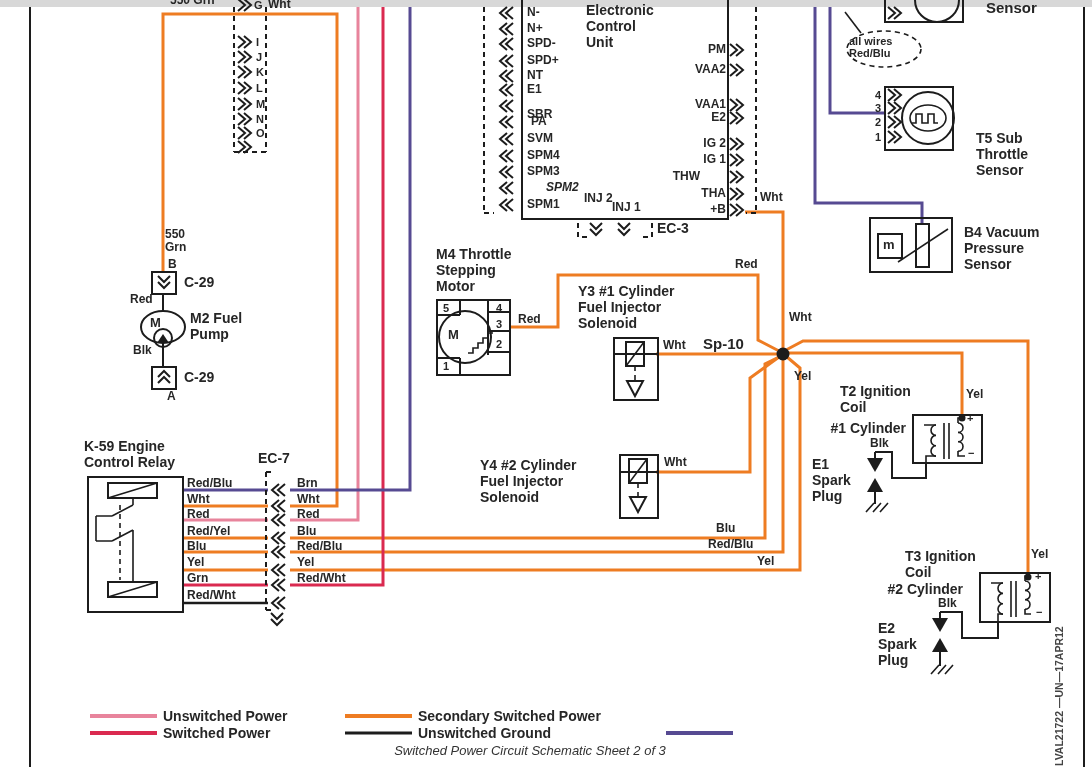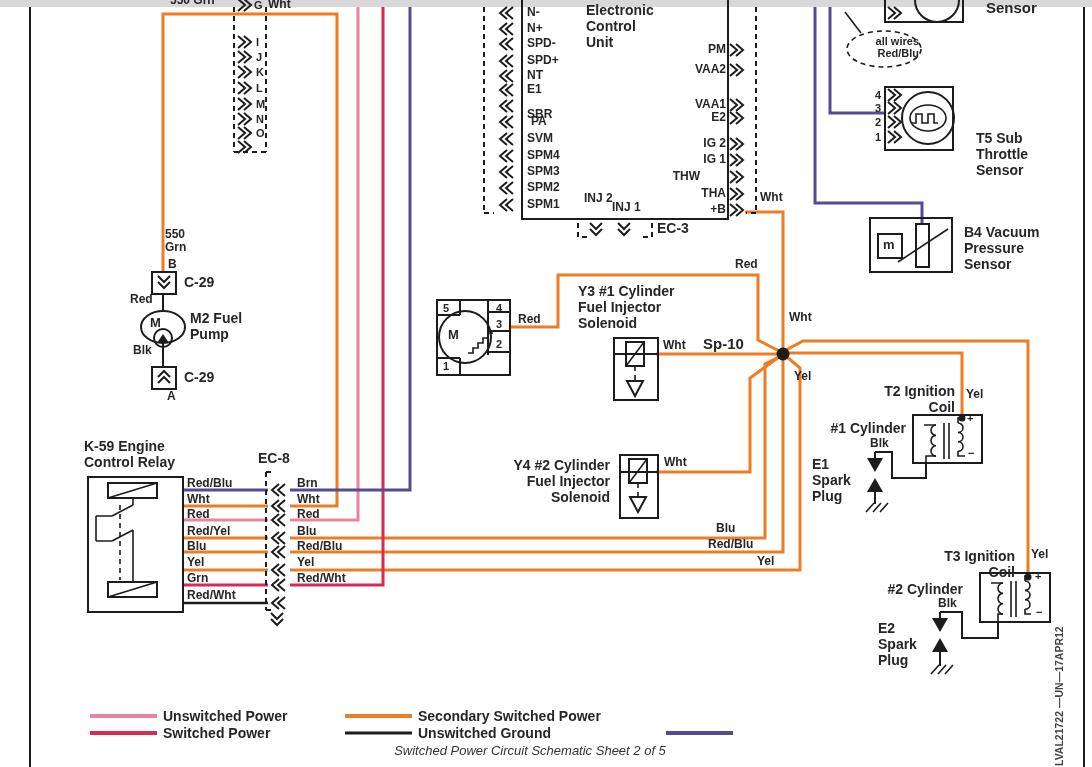--- a/index.html
+++ b/index.html
@@ -14,21 +14,21 @@
   .w-black{stroke:var(--unswitched-ground,#1c1c1c);stroke-width:2.5;}
   .w-purple{stroke:var(--ecu-secondary-switched-power,#564a92);}
   .sym{fill:none;stroke:#1c1c1c;stroke-width:2;}
   .sym1{fill:none;stroke:#1c1c1c;stroke-width:1.6;}
   .dash{stroke-dasharray:5 4;}
   .fill{fill:#1c1c1c;stroke:none;}
   .lbl{position:absolute;font-weight:bold;font-size:12px;line-height:13px;color:#262626;
        white-space:pre-line;}
   .big{font-size:14px;line-height:16px;}
   .small{font-size:11px;line-height:12px;}
-  .ctr{text-align:right;}
+  .ctr{text-align:left;}
   .rgt{text-align:right;}
   #caption{position:absolute;left:300px;top:743px;width:460px;text-align:center;
            font-style:italic;font-size:13px;color:#333;}
   #watermark{position:absolute;left:1053px;top:766px;width:170px;
              transform:rotate(-90deg);transform-origin:0 0;
              font-size:10.5px;color:#444;font-weight:bold;}
 </style>
 </head>
 <body>
 
@@ -287,36 +287,39 @@
   <div class="lbl" style="left:527px;top:22px;">N+</div>
   <div class="lbl" style="left:527px;top:37px;">SPD-</div>
   <div class="lbl" style="left:527px;top:54px;">SPD+</div>
   <div class="lbl" style="left:527px;top:69px;">NT</div>
   <div class="lbl" style="left:527px;top:83px;">E1</div>
   <div class="lbl" style="left:527px;top:108px;">SBR</div>
   <div class="lbl" style="left:531px;top:115px;">PA</div>
   <div class="lbl" style="left:527px;top:132px;">SVM</div>
   <div class="lbl" style="left:527px;top:149px;">SPM4</div>
   <div class="lbl" style="left:527px;top:165px;">SPM3</div>
-  <div class="lbl" style="left:527px;top:181px;">SPM2</div>
+  <div class="lbl" style="left:546px;top:181px;font-style:italic;">SPM2</div>
   <div class="lbl" style="left:527px;top:198px;">SPM1</div>
   <div class="lbl rgt" style="left:671px;top:43px;width:55px;">PM</div>
   <div class="lbl rgt" style="left:671px;top:63px;width:55px;">VAA2</div>
   <div class="lbl rgt" style="left:671px;top:98px;width:55px;">VAA1</div>
   <div class="lbl rgt" style="left:671px;top:111px;width:55px;">E2</div>
   <div class="lbl rgt" style="left:671px;top:137px;width:55px;">IG 2</div>
   <div class="lbl rgt" style="left:671px;top:153px;width:55px;">IG 1</div>
   <div class="lbl rgt" style="left:645px;top:170px;width:55px;">THW</div>
   <div class="lbl rgt" style="left:671px;top:187px;width:55px;">THA</div>
   <div class="lbl rgt" style="left:671px;top:203px;width:55px;">+B</div>
   <div class="lbl" style="left:584px;top:192px;">INJ 2</div>
   <div class="lbl" style="left:612px;top:201px;">INJ 1</div>
   <div class="lbl big" style="left:657px;top:220px;">EC-3</div>
   <div class="lbl" style="left:760px;top:191px;">Wht</div>
 
+  <div class="lbl big" style="left:436px;top:246px;">M4 Throttle
+Stepping
+Motor</div>
   <div class="lbl small" style="left:443px;top:302px;">5</div>
   <div class="lbl small" style="left:496px;top:302px;">4</div>
   <div class="lbl small" style="left:496px;top:318px;">3</div>
   <div class="lbl small" style="left:496px;top:338px;">2</div>
   <div class="lbl small" style="left:443px;top:360px;">1</div>
   <div class="lbl" style="left:448px;top:328px;font-size:13px;">M</div>
   <div class="lbl" style="left:518px;top:313px;">Red</div>
 
   <div class="lbl big" style="left:578px;top:283px;">Y3 #1 Cylinder
 Fuel Injector
@@ -367,21 +370,21 @@
   <div class="lbl big" style="left:964px;top:224px;">B4 Vacuum
 Pressure
 Sensor</div>
   <div class="lbl" style="left:883px;top:238px;font-size:13px;">m</div>
   <div class="lbl big" style="left:986px;top:0px;font-size:15px;">Sensor</div>
   <div class="lbl ctr small" style="left:849px;top:35px;width:70px;">all wires
 Red/Blu</div>
 
   <div class="lbl big" style="left:84px;top:438px;">K-59 Engine
 Control Relay</div>
-  <div class="lbl big" style="left:258px;top:450px;">EC-8</div>
+  <div class="lbl big" style="left:258px;top:450px;">EC-7</div>
   <div class="lbl" style="left:187px;top:477px;">Red/Blu</div>
   <div class="lbl" style="left:187px;top:493px;">Wht</div>
   <div class="lbl" style="left:187px;top:508px;">Red</div>
   <div class="lbl" style="left:187px;top:525px;">Red/Yel</div>
   <div class="lbl" style="left:187px;top:540px;">Blu</div>
   <div class="lbl" style="left:187px;top:556px;">Yel</div>
   <div class="lbl" style="left:187px;top:572px;">Grn</div>
   <div class="lbl" style="left:187px;top:589px;">Red/Wht</div>
   <div class="lbl" style="left:297px;top:477px;">Brn</div>
   <div class="lbl" style="left:297px;top:493px;">Wht</div>
@@ -389,15 +392,15 @@
   <div class="lbl" style="left:297px;top:525px;">Blu</div>
   <div class="lbl" style="left:297px;top:540px;">Red/Blu</div>
   <div class="lbl" style="left:297px;top:556px;">Yel</div>
   <div class="lbl" style="left:297px;top:572px;">Red/Wht</div>
 
   <div class="lbl big" style="left:163px;top:708px;">Unswitched Power</div>
   <div class="lbl big" style="left:163px;top:725px;">Switched Power</div>
   <div class="lbl big" style="left:418px;top:708px;">Secondary Switched Power</div>
   <div class="lbl big" style="left:418px;top:725px;">Unswitched Ground</div>
 
-  <div id="caption">Switched Power Circuit Schematic Sheet 2 of 5</div>
+  <div id="caption">Switched Power Circuit Schematic Sheet 2 of 3</div>
   <div id="watermark">LVAL21722 —UN—17APR12</div>
 </div>
 
 </body></html>

